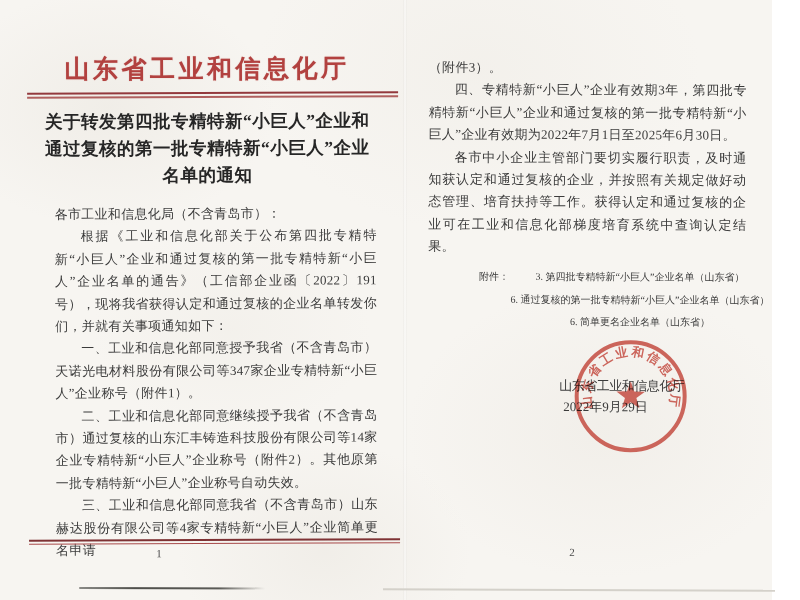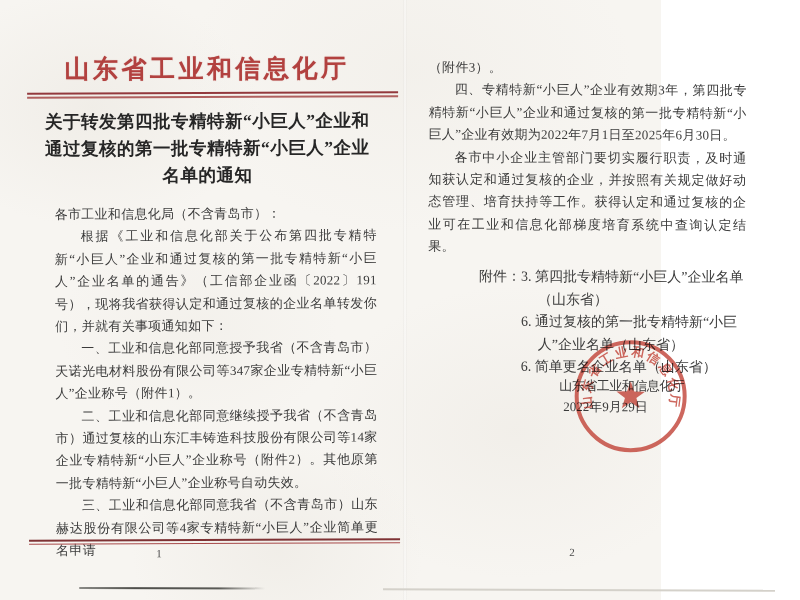--- a/index.html
+++ b/index.html
@@ -1,18 +1,18 @@
 <!DOCTYPE html>
 <html><head>
 <meta charset="utf-8">
 <style>
   html,body{margin:0;padding:0;width:800px;height:600px;overflow:hidden;}
   body{font-family:"Liberation Serif","DejaVu Serif",serif;}
   .canvas{
-    position:relative;width:661px;height:600px;
+    position:relative;width:772px;height:600px;
     background:
       radial-gradient(240px 170px at 14% 18%, rgba(213,206,194,.20), transparent 70%),
       radial-gradient(280px 210px at 78% 72%, rgba(213,206,194,.16), transparent 70%),
       radial-gradient(210px 160px at 42% 92%, rgba(208,201,188,.16), transparent 70%),
       radial-gradient(320px 230px at 62% 12%, rgba(216,210,198,.13), transparent 70%),
       radial-gradient(200px 150px at 30% 55%, rgba(216,210,198,.12), transparent 70%),
       #f7f5f1;
   }
   .seam{position:absolute;left:403px;top:0;width:4px;height:600px;
     background:linear-gradient(90deg, rgba(120,115,105,.07), rgba(255,255,255,.5), rgba(120,115,105,.06));}
@@ -49,21 +49,21 @@
   .ftr-rule{position:absolute;left:20px;top:539px;width:371px;}
   .ftr-rule .a{height:2px;background:#7e3234;}
   .ftr-rule .g{height:1.5px;}
   .ftr-rule .b{height:1px;background:#a84a4a;}
 
   .pagenum{position:absolute;font-size:11px;color:#4a4a4a;text-align:center;width:20px;}
   .pn1{left:140px;top:547px;}
   .pn2{left:179px;top:546px;}
 
   .attachments{position:absolute;left:95px;top:266px;width:292px;
-    font-size:14px;line-height:22.5px;color:#3b3b3b;display:flex;}
+    font-size:10px;line-height:22.5px;color:#3b3b3b;display:flex;text-align:center;}
   .att-label{white-space:nowrap;}
   .att-items{flex:1;}
   .att-item{padding-left:17px;text-indent:-17px;}
 
   .sig-name{position:absolute;left:168px;top:377px;width:140px;text-align:center;
     font-size:13px;color:#3b3b3b;letter-spacing:-0.5px;}
   .sig-date{position:absolute;left:152px;top:398px;width:140px;text-align:center;
     font-size:13px;color:#3b3b3b;}
 
   .stamp{position:absolute;left:185px;top:334px;width:124px;height:124px;

